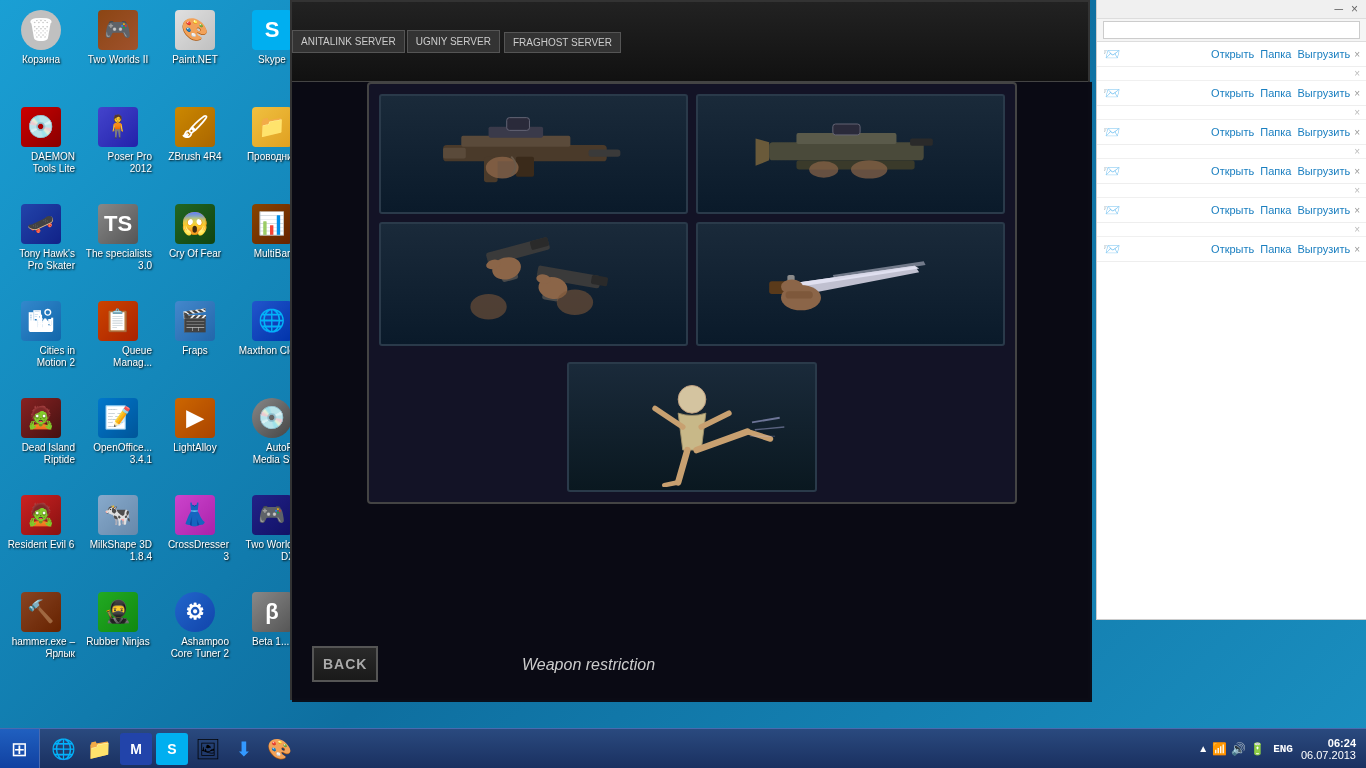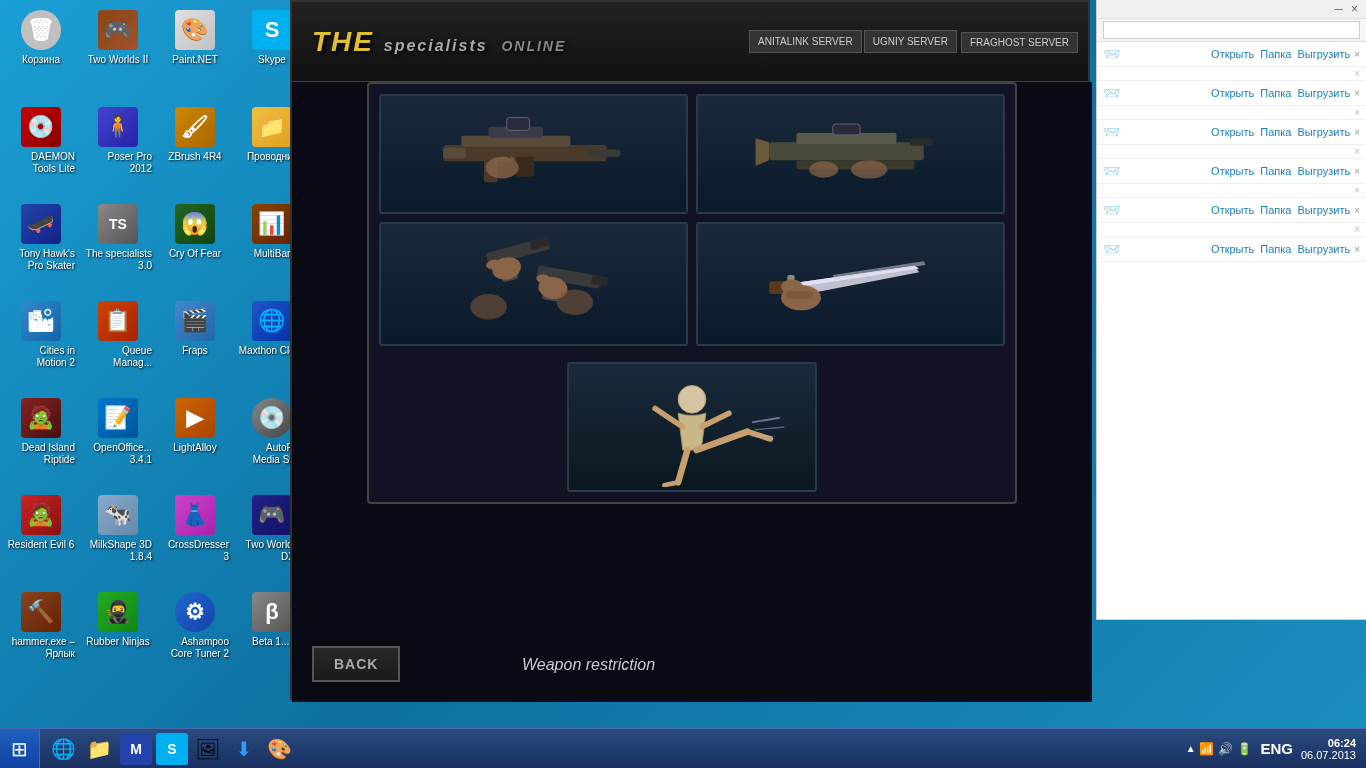--- a/index.html
+++ b/index.html
@@ -118,23 +118,24 @@
     }
     .taskbar-time .time { font-weight: bold; }
     .taskbar-tray {
       display: flex;
       align-items: center;
       gap: 4px;
       font-size: 13px;
       color: white;
     }
     .lang-badge {
-      font-size: 15px;
+      font-size: 11px;
       color: white;
       font-weight: bold;
+      font-family: Liberation Mono, monospace;
     }
 
     
     .right-panel {
       position: absolute;
       top: 0;
       right: 0;
       width: 270px;
       height: 620px;
       background: white;
@@ -350,21 +351,21 @@
 
     .back-btn {
       position: absolute;
       bottom: 20px;
       left: 20px;
       background: linear-gradient(180deg, #2a2a2a 0%, #1a1a1a 100%);
       border: 2px solid #555;
       color: #aaa;
       font-size: 14px;
       font-weight: bold;
-      padding: 8px 20px;
+      padding: 8px 9px;
       cursor: pointer;
       letter-spacing: 1px;
     }
 
     .weapon-restriction-label {
       position: absolute;
       bottom: 28px;
       left: 230px;
       color: #ccc;
       font-size: 16px;
@@ -436,21 +437,21 @@
   </div>
       <div class="desktop-icon">
     <div class="icon-img ic-explorer" style="font-size:22px;display:flex;align-items:center;justify-content:center;color:white;font-weight:bold;">📁</div>
     <div class="icon-label">Проводник</div>
   </div>
       <div class="desktop-icon">
     <div class="icon-img ic-tony" style="font-size:22px;display:flex;align-items:center;justify-content:center;color:white;font-weight:bold;">🛹</div>
     <div class="icon-label">Tony Hawk's Pro Skater</div>
   </div>
       <div class="desktop-icon">
-    <div class="icon-img ic-specialists" style="font-size:14px;display:flex;align-items:center;justify-content:center;color:white;font-weight:bold;">TS</div>
+    <div class="icon-img ic-specialists" style="font-size:22px;display:flex;align-items:center;justify-content:center;color:white;font-weight:bold;">TS</div>
     <div class="icon-label">The specialists 3.0</div>
   </div>
       <div class="desktop-icon">
     <div class="icon-img ic-cry" style="font-size:22px;display:flex;align-items:center;justify-content:center;color:white;font-weight:bold;">😱</div>
     <div class="icon-label">Cry Of Fear</div>
   </div>
       <div class="desktop-icon">
     <div class="icon-img ic-multi" style="font-size:22px;display:flex;align-items:center;justify-content:center;color:white;font-weight:bold;">📊</div>
     <div class="icon-label">MultiBar</div>
   </div>
@@ -516,26 +517,20 @@
   </div>
       <div class="desktop-icon">
     <div class="icon-img ic-specialists" style="font-size:22px;display:flex;align-items:center;justify-content:center;color:white;font-weight:bold;">β</div>
     <div class="icon-label">Beta 1....</div>
   </div>
     </div>
 
   <div class="game-overlay">
 
     <div class="game-header">
-      <div class="game-title-area">
-        <div class="game-logo">
-          <span>THE</span> <span style="color:#aaa;font-size:16px">specialists</span>
-          <span style="color:#888;font-size:14px;margin-left:4px">ONLINE</span>
-        </div>
-      </div>
       <div class="game-nav-buttons">
         <button class="game-nav-btn">ANITALINK SERVER</button>
         <button class="game-nav-btn">UGNIY SERVER</button>
         <div style="width:100%;"></div>
         <button class="game-nav-btn" style="margin-top:2px;">FRAGHOST SERVER</button>
       </div>
     </div>
 
     <div class="ammo-panel">
 

